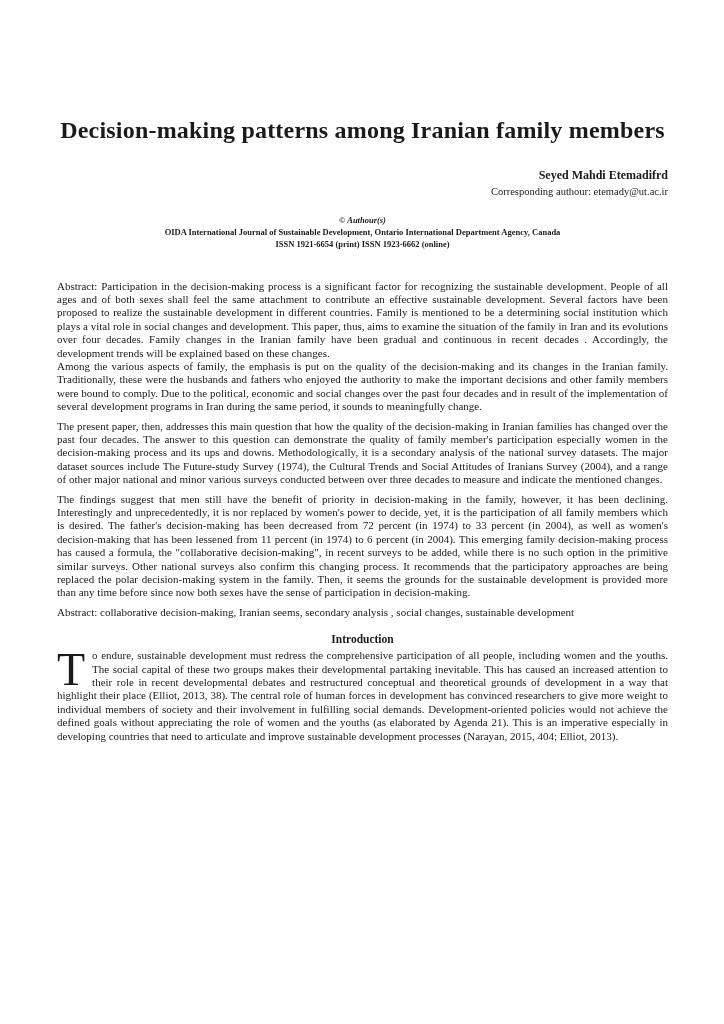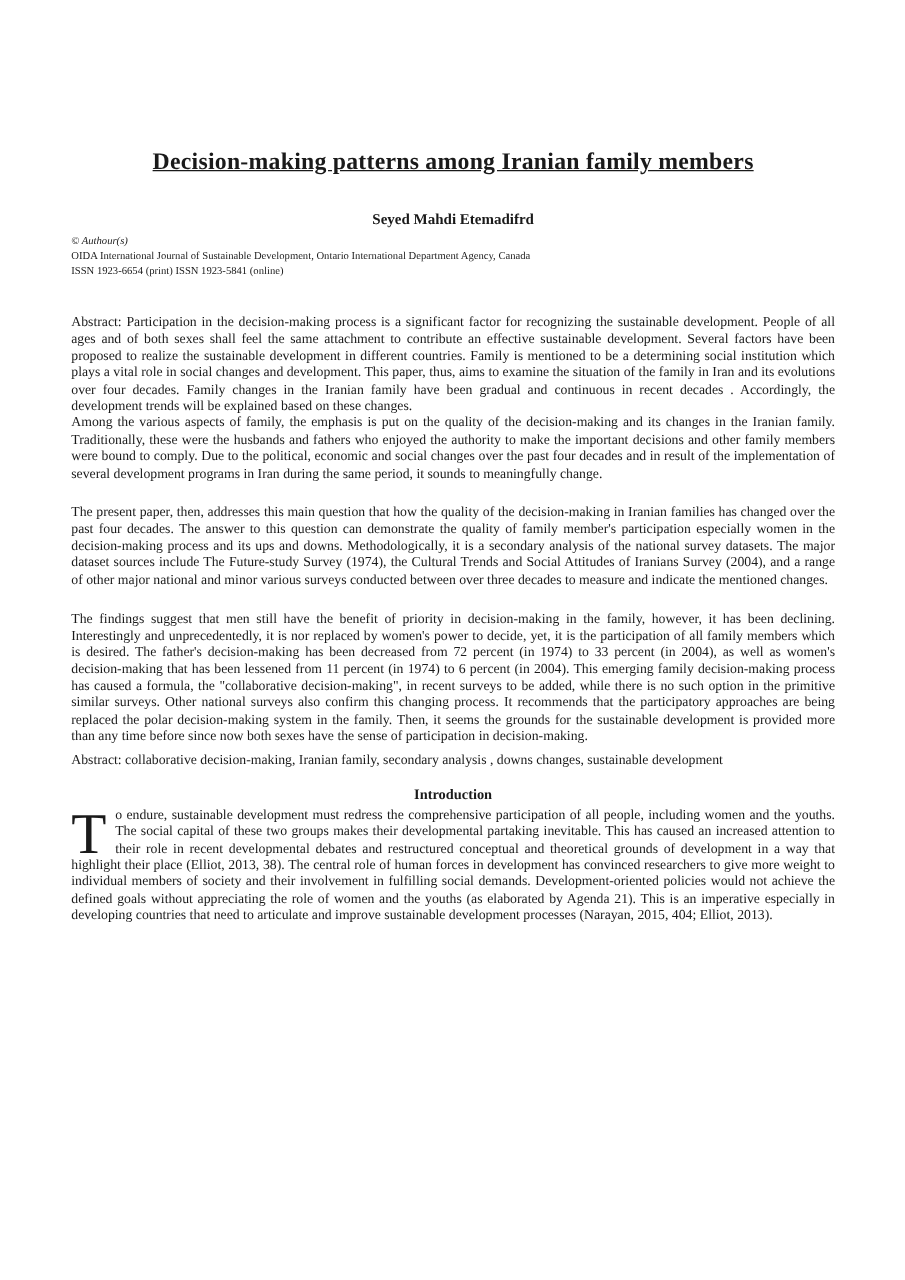--- a/index.html
+++ b/index.html
@@ -13,63 +13,63 @@
     width: 724px;
     height: 1024px;
     margin: 0 auto;
     background: #ffffff;
     color: #1a1a1a;
     font-family: "Liberation Serif", "DejaVu Serif", serif;
     padding: 118px 56px 40px 57px;
     overflow: hidden;
   }
   .title {
-    font-size: 19px;
+    font-size: 24px;
     font-weight: bold;
     text-align: center;
     margin: 0 0 26px 0;
     line-height: 24px;
     letter-spacing: 0.2px;
-    text-decoration: underline;
   }
   .byline {
-    text-align: center;
+    text-align: right;
   }
   .author {
     font-size: 12px;
     font-weight: bold;
     line-height: 15px;
     margin-bottom: 3px;
   }
   .affil {
     font-size: 10.5px;
     line-height: 12.5px;
   }
   .copyright {
-    text-align: left;
+    text-align: center;
+    margin-top: 15px;
     font-size: 8.5px;
-    font-weight: normal;
+    font-weight: bold;
     line-height: 12px;
   }
   .copyright .authors-line {
     font-style: italic;
   }
   .body-text {
     font-size: 11px;
     line-height: 13.4px;
     text-align: justify;
   }
   .abstract {
     margin-top: 30px;
   }
   .para {
     margin: 0;
   }
   .para.gap {
-    margin-top: 18px;
+    margin-top: 6px;
   }
   .bold-label {
     font-weight: normal;
   }
   .keywords {
     margin-top: 6px;
   }
   .section-heading {
     font-size: 11.5px;
     font-weight: bold;
@@ -89,34 +89,35 @@
 </style>
 </head>
 <body>
 
 <div class="page">
 
   <h1 class="title">Decision-making patterns among Iranian family members</h1>
 
   <div class="byline">
     <div class="author">Seyed Mahdi Etemadifrd</div>
+    <div class="affil">Corresponding authour: etemady@ut.ac.ir</div>
   </div>
 
   <div class="copyright">
     <div class="authors-line">© Authour(s)</div>
     <div>OIDA International Journal of Sustainable Development, Ontario International Department Agency, Canada</div>
-    <div>ISSN 1923-6654 (print) ISSN 1923-5841 (online)</div>
+    <div>ISSN 1921-6654 (print) ISSN 1923-6662 (online)</div>
   </div>
 
   <div class="abstract body-text">
     <p class="para"><span class="bold-label">Abstract: </span><span>Participation in the decision-making process is a significant factor for recognizing the sustainable development. People of all ages and of both sexes shall feel the same attachment to contribute an effective sustainable development. Several factors have been proposed to realize the sustainable development in different countries. Family is mentioned to be  a determining social institution which plays a vital role in social changes and development. This paper, thus, aims to examine the situation of the family in Iran and its evolutions over four decades. Family changes in the Iranian family have been gradual and continuous in recent decades . Accordingly, the development trends will be explained based on these changes.</span></p>
     <p class="para">Among the various aspects of family, the emphasis is put on the quality of the decision-making and its changes in the Iranian family. Traditionally, these were the husbands and fathers who enjoyed the authority to make the important decisions and other family members were bound to comply. Due to the political, economic and social changes over the past four decades and in result of  the implementation of several development programs in Iran during the same period, it sounds to meaningfully change.</p>
     <p class="para gap">The present paper, then, addresses this main question that how the quality of the decision-making in Iranian families has changed over the past four decades. The answer to this question can demonstrate the quality of family member's participation especially women in the decision-making process and its ups and downs. Methodologically, it is  a secondary analysis of the national survey datasets. The major dataset sources include  The  Future-study Survey (1974), the Cultural Trends and Social Attitudes of Iranians Survey (2004), and a range of other major national and minor various surveys conducted between over three decades to measure and indicate the mentioned changes.</p>
     <p class="para gap">The findings suggest that men still have the benefit of priority in decision-making in the family, however, it has been declining. Interestingly and unprecedentedly, it is nor replaced by women's power to decide, yet,  it is the participation of all family members which is desired. The father's decision-making has been decreased from 72 percent (in 1974) to 33 percent (in 2004), as well as women's decision-making that has been lessened from 11 percent (in 1974) to 6 percent (in 2004). This emerging family decision-making process  has caused a formula, the "collaborative decision-making", in recent surveys to be added, while there is no such option in the primitive similar surveys. Other national surveys also confirm this changing process. It recommends  that the participatory approaches are being replaced the polar decision-making system in the family. Then, it seems the grounds for the sustainable development is provided more than any time before since now both sexes have the sense of participation in decision-making.</p>
   </div>
 
-  <p class="para keywords body-text"><span class="bold-label">Abstract: </span><span>collaborative decision-making, Iranian family, secondary analysis , downs changes, sustainable development</span></p>
+  <p class="para keywords body-text"><span class="bold-label">Abstract: </span><span>collaborative decision-making, Iranian seems, secondary analysis , social changes, sustainable development</span></p>
 
   <h2 class="section-heading">Introduction</h2>
 
   <p class="intro-para body-text"><span class="dropcap">T</span><span>o endure, sustainable development must redress the comprehensive participation of all people, including women and the youths. The social capital of these two groups makes their developmental partaking inevitable.  This has caused an increased attention to their role in recent developmental debates and restructured conceptual and theoretical grounds of development in a way that highlight their place (Elliot, 2013, 38). The central role of human forces in development has convinced researchers to give more weight to individual members of society and their involvement in fulfilling social demands. Development-oriented policies would not achieve the defined goals without appreciating the role of women and the youths (as elaborated by Agenda 21). This is an imperative especially in developing countries that need to articulate and improve sustainable development processes (Narayan, 2015, 404; Elliot, 2013).</span></p>
 
 </div>
 
 </body></html>

